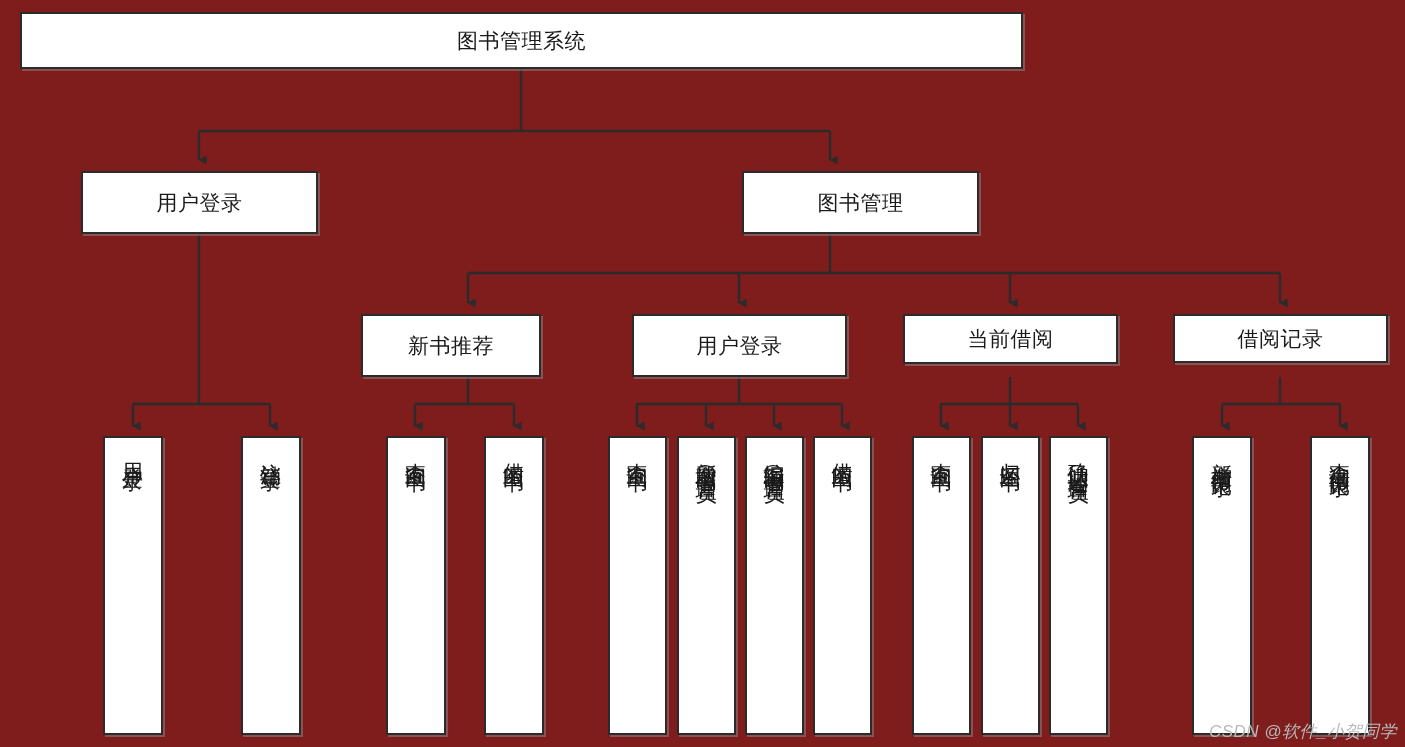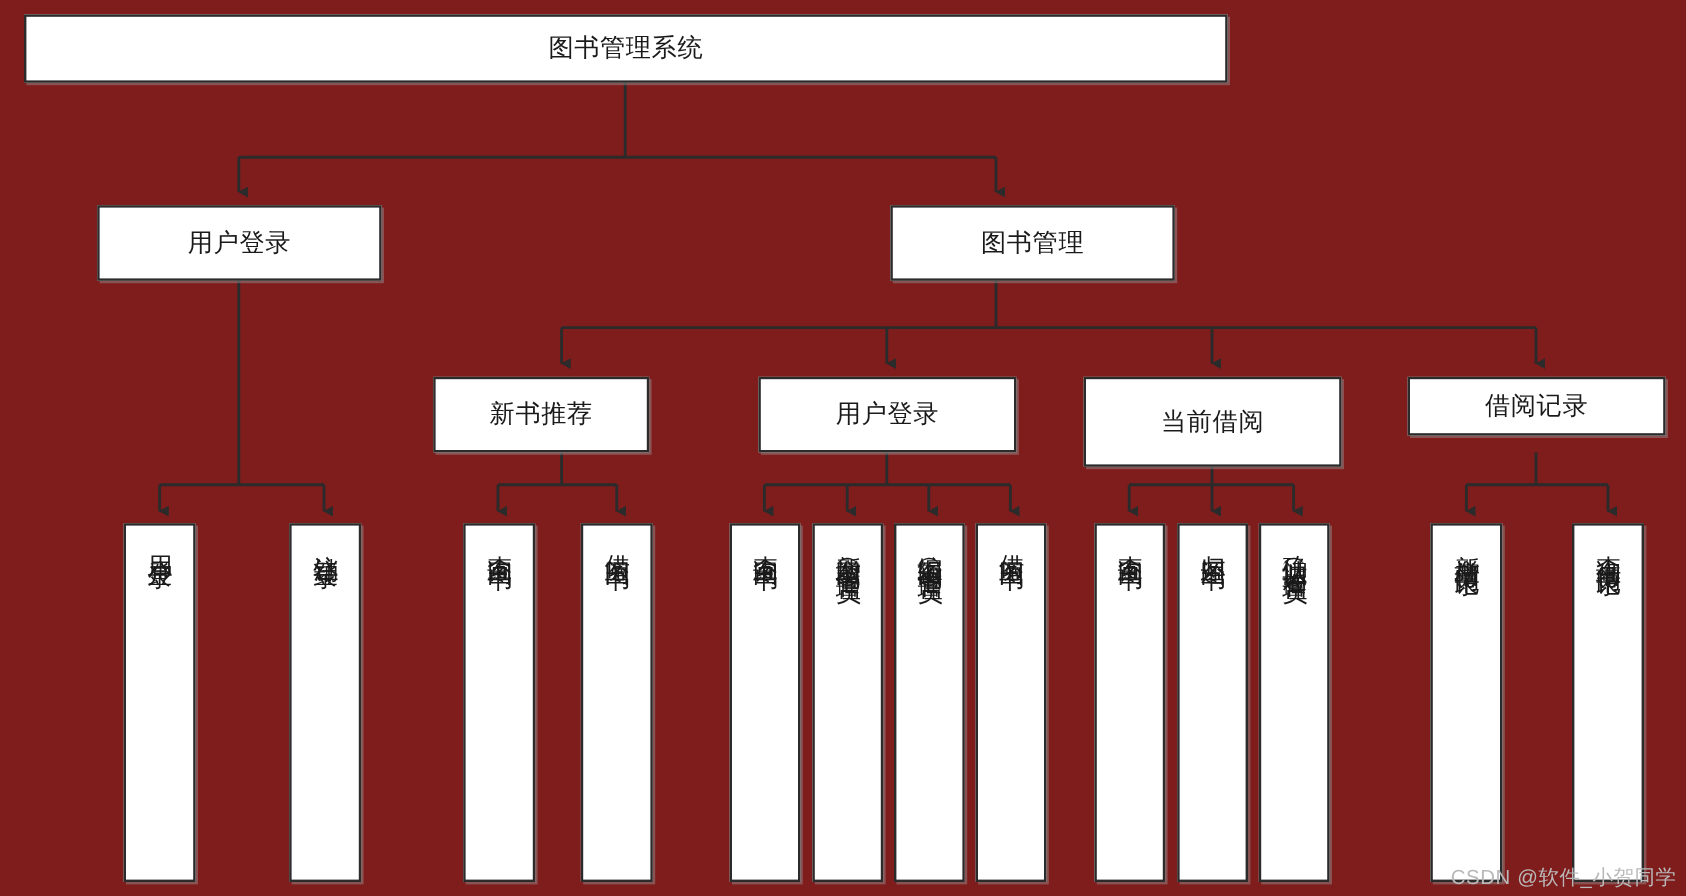--- a/index.html
+++ b/index.html
@@ -58,20 +58,21 @@
     line-height: 1;
   }
   .watermark {
     position: absolute;
     right: 8px;
     bottom: 4px;
     font-size: 17px;
     color: #b9b9b9;
     white-space: nowrap;
     letter-spacing: 0.5px;
+    font-style: italic;
   }
 </style>
 </head>
 <body>
 
 <div id="canvas">
 
   <svg id="edges" viewBox="0 0 1405 747" xmlns="http://www.w3.org/2000/svg">
     <defs>
       <marker id="arrow" markerWidth="10" markerHeight="10" refX="4.5" refY="7.6" orient="auto" markerUnits="userSpaceOnUse">
@@ -132,21 +133,21 @@
   <div class="node horiz" style="left:711px; top:171px; width:237px; height:63px;margin-left:31px;">
     <span class="label">图书管理</span>
   </div>
 
   <div class="node horiz" style="left:361px; top:314px; width:180px; height:63px;">
     <span class="label">新书推荐</span>
   </div>
   <div class="node horiz" style="left:632px; top:314px; width:215px; height:63px;">
     <span class="label">用户登录</span>
   </div>
-  <div class="node horiz" style="left:903px; top:314px; width:215px; height:75px;">
+  <div class="node horiz" style="left:903px; top:314px; width:215px; height:50px;">
     <span class="label">当前借阅</span>
   </div>
   <div class="node horiz" style="left:1173px; top:314px; width:215px; height:49px;">
     <span class="label">借阅记录</span>
   </div>
 
   <div class="node vert" style="left:103px; top:436px; width:60px; height:299px;">
     <span class="label">用户登录</span>
   </div>
   <div class="node vert" style="left:241px; top:436px; width:60px; height:299px;">

